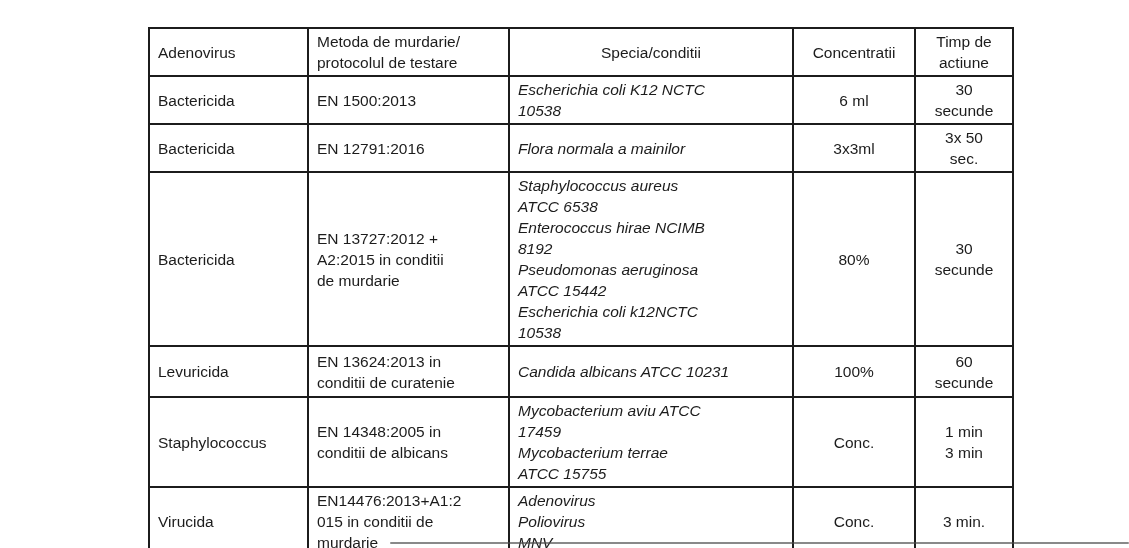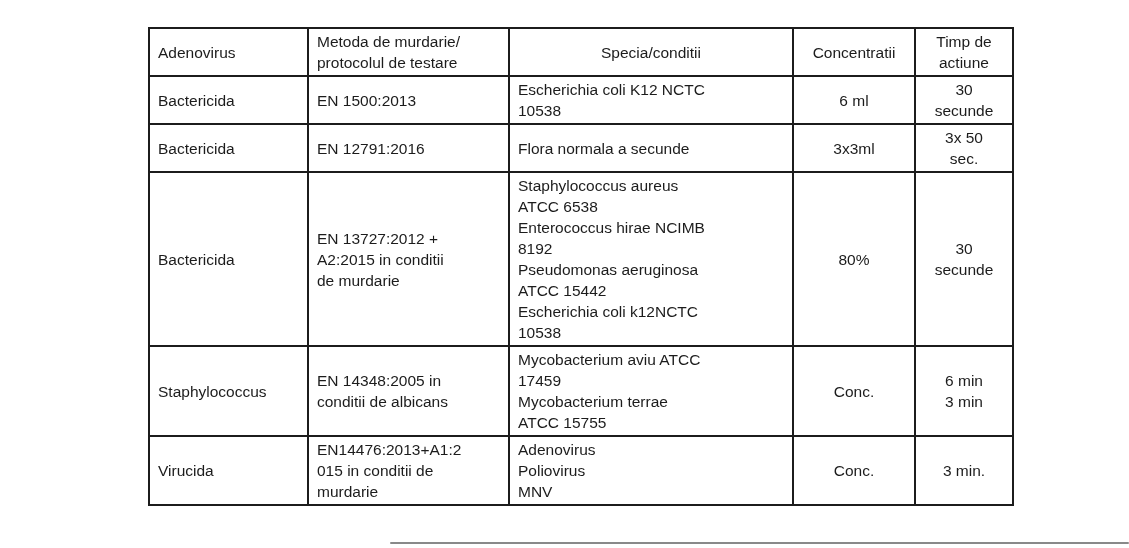--- a/index.html
+++ b/index.html
@@ -56,20 +56,21 @@
   .h-r0 { height: 47px; }
   .h-r1 { height: 43px; }
   .h-r2 { height: 174px; }
   .h-r3 { height: 51px; }
   .h-r4 { height: 84px; }
   .h-r5 { height: 62px; }
   
   .al { text-align: left; padding-left: 10px; }
   .ac { text-align: center; }
   td.col-spec {
+    font-style: italic;
     text-align: left;
   }
   
   .scan-artifact {
     position: absolute;
     left: 390px;
     top: 542px;
     width: 739px;
     height: 2px;
     background: #4a4a4a;
@@ -108,21 +109,21 @@
         <td class="al">EN 1500:2013</td>
         <td class="col-spec">Escherichia coli K12 NCTC
 10538</td>
         <td class="ac">6 ml</td>
         <td class="ac">30
 secunde</td>
       </tr>
       <tr class="h-r1">
         <td class="al">Bactericida</td>
         <td class="al">EN 12791:2016</td>
-        <td class="col-spec">Flora normala a secunde</td>
+        <td class="col-spec">Flora normala a mainilor</td>
         <td class="ac">3x3ml</td>
         <td class="ac">3x 50
 sec.</td>
       </tr>
       <tr class="h-r2">
         <td class="al">Bactericida</td>
         <td class="al">EN 13727:2012 +
 A2:2015 in conditii
 de murdarie</td>
         <td class="col-spec">Staphylococcus aureus
@@ -130,30 +131,39 @@
 Enterococcus hirae  NCIMB
 8192
 Pseudomonas aeruginosa
 ATCC 15442
 Escherichia coli k12NCTC
 10538</td>
         <td class="ac">80%</td>
         <td class="ac">30
 secunde</td>
       </tr>
+      <tr class="h-r3">
+        <td class="al">Levuricida</td>
+        <td class="al">EN 13624:2013 in
+conditii de curatenie</td>
+        <td class="col-spec">Candida albicans ATCC 10231</td>
+        <td class="ac">100%</td>
+        <td class="ac">60
+secunde</td>
+      </tr>
       <tr class="h-r4">
         <td class="al">Staphylococcus</td>
         <td class="al">EN 14348:2005 in
 conditii de albicans</td>
         <td class="col-spec">Mycobacterium aviu ATCC
 17459
 Mycobacterium terrae
 ATCC 15755</td>
         <td class="ac">Conc.</td>
-        <td class="ac">6 min
+        <td class="ac">1 min
 3 min</td>
       </tr>
       <tr class="h-r5">
         <td class="al">Virucida</td>
         <td class="al">EN14476:2013+A1:2
 015 in conditii de
 murdarie</td>
         <td class="col-spec">Adenovirus
 Poliovirus
 MNV</td>

